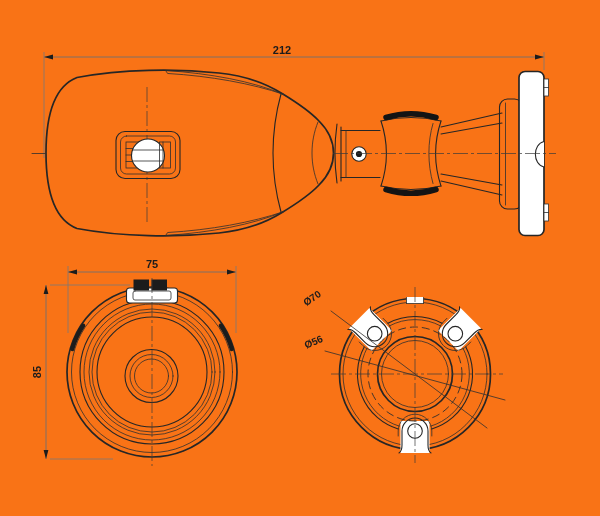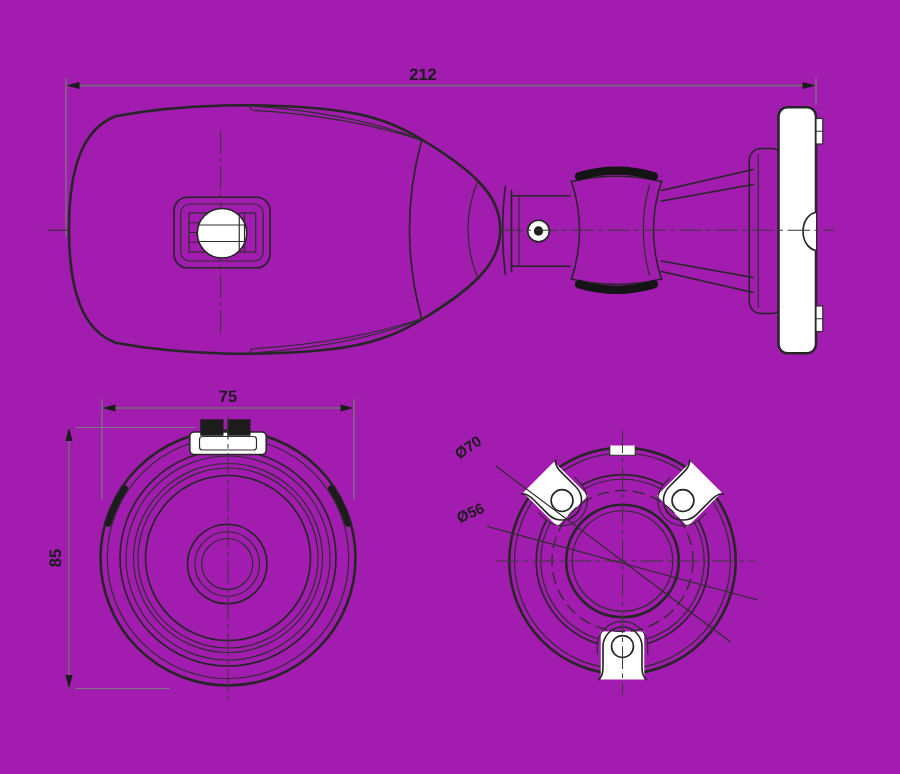--- a/index.html
+++ b/index.html
@@ -1,16 +1,16 @@
 <!DOCTYPE html>
 <html><head>
 <meta charset="utf-8">
 <style>
   html,body{margin:0;padding:0;background:#fff;}
-  .stage{position:relative;width:600px;height:516px;background:#a21caf;overflow:hidden;
+  .stage{position:relative;width:600px;height:516px;background:#f97316;overflow:hidden;
          font-family:"Liberation Sans", sans-serif;}
   svg{display:block}
   .s1{stroke:#262626;stroke-width:1.1;fill:none;stroke-linecap:round;stroke-linejoin:round}
   .s2{stroke:#262626;stroke-width:1.7;fill:none;stroke-linecap:round;stroke-linejoin:round}
   .s07{stroke:#2e2e2e;stroke-width:0.8;fill:none;stroke-linecap:round}
   .dim{stroke:#6f6f6f;stroke-width:0.9;fill:none}
   .ext{stroke:#7a7a7a;stroke-width:0.8;fill:none}
   .cl{stroke:#3a3a3a;stroke-width:0.7;fill:none;stroke-dasharray:15 3 3 3}
   .dash{stroke:#2e2e2e;stroke-width:0.9;fill:none;stroke-dasharray:8 4}
   .thick{stroke:#1c1c1c;stroke-width:4.2;fill:none;stroke-linecap:round}

